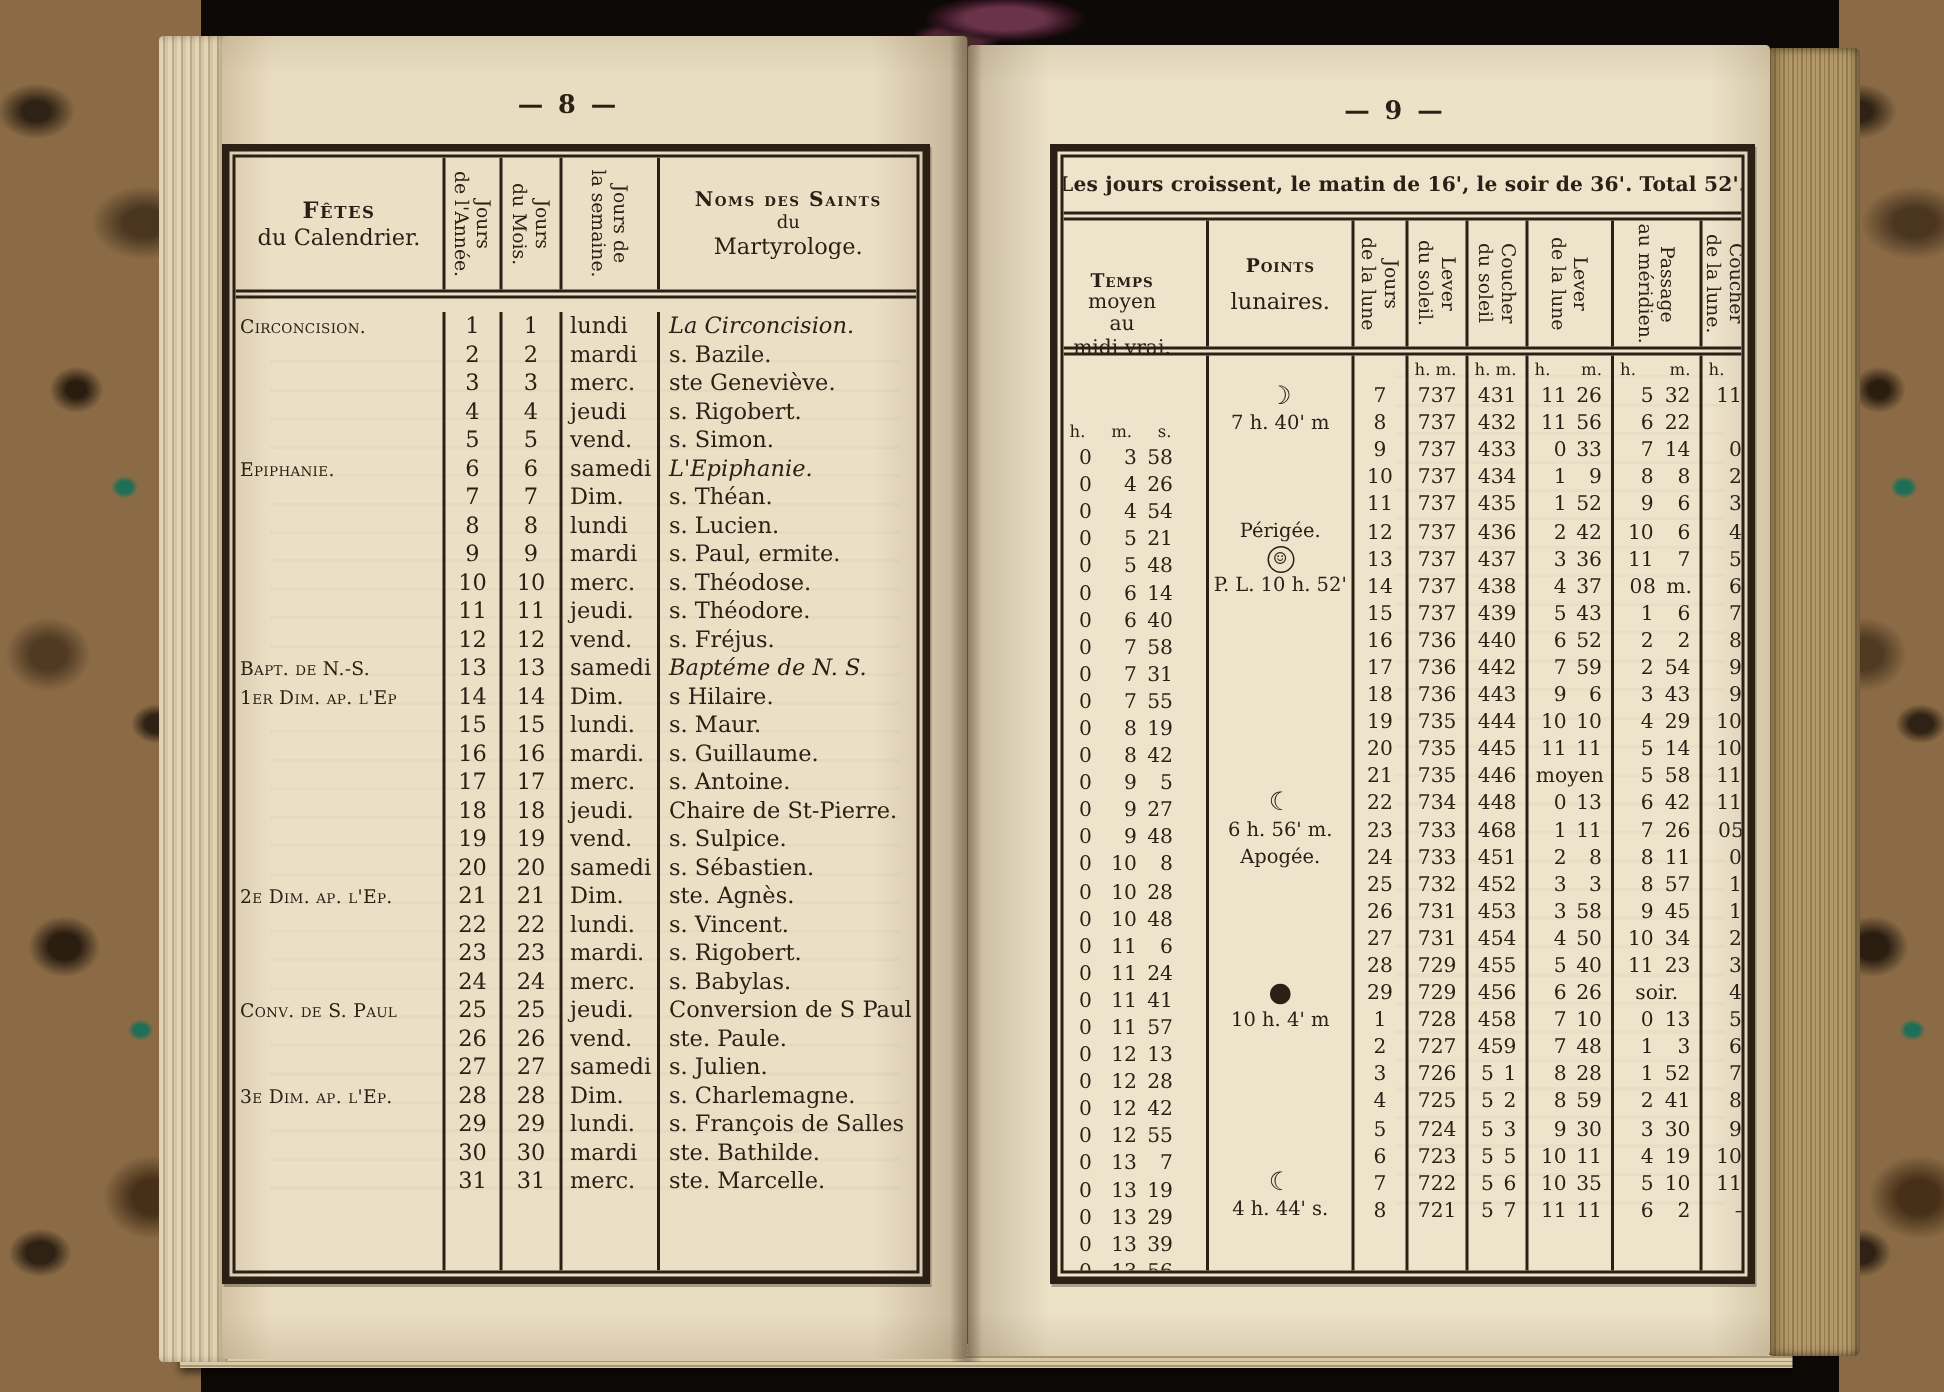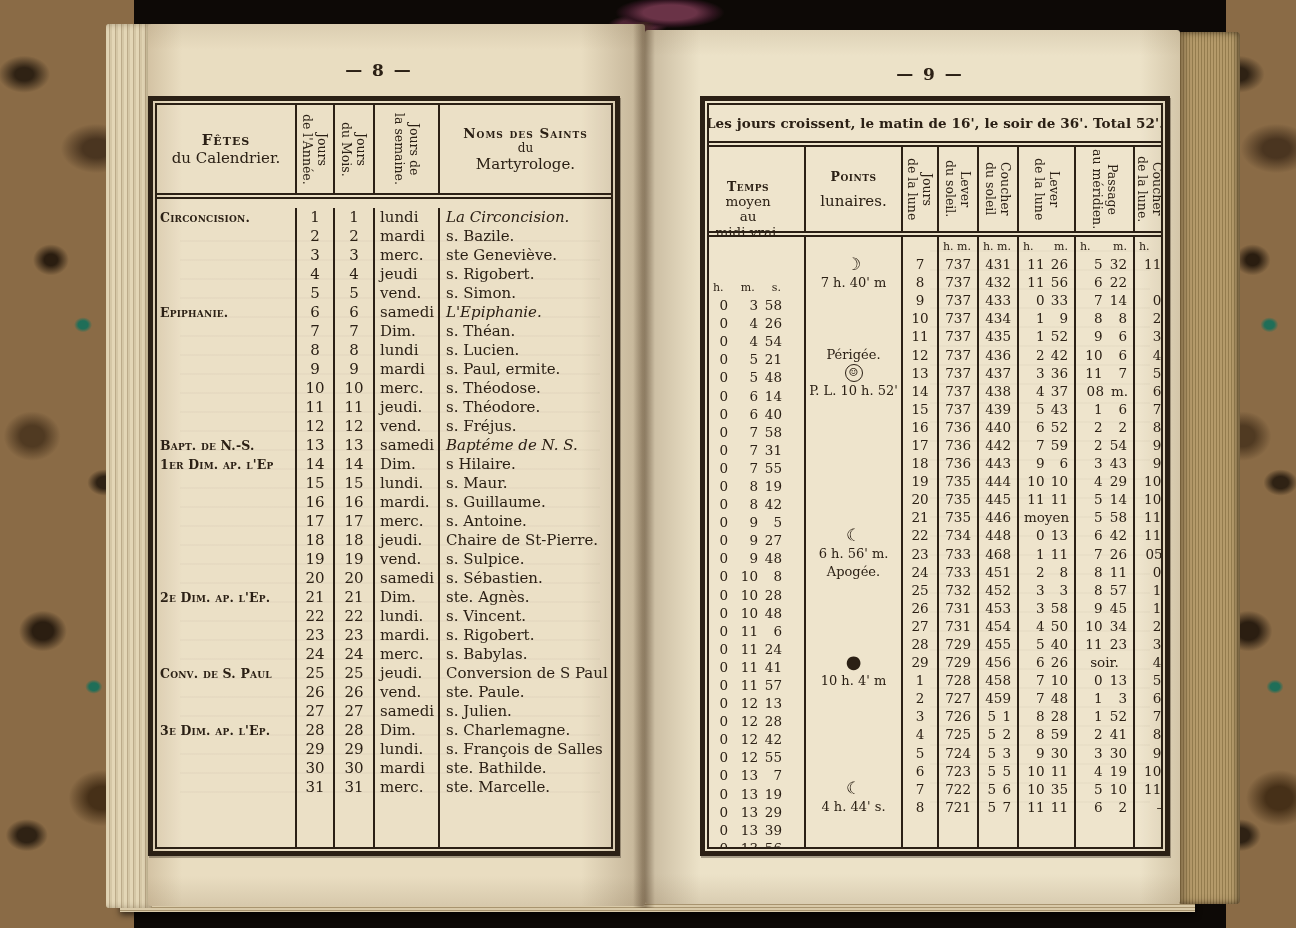--- a/index.html
+++ b/index.html
@@ -89,21 +89,21 @@
   .w-sem{flex:0 0 63px;}    .w-saints{flex:1;}
   .h-caps{font-variant:small-caps;font-weight:bold;font-size:15px;letter-spacing:1px;}
   .h-sub{font-size:15px;}
   .h-small{font-size:12px;}
   .vh{writing-mode:vertical-rl;text-align:center;font-size:12.5px;line-height:1.2;}
   .vh span{display:block;}
   .lbody{flex:1;display:flex;padding-top:9px;}
   .lcol{display:flex;flex-direction:column;}
   .lcol + .lcol{border-left:2px solid var(--ink);}
   .lcell{height:19px;line-height:19px;white-space:nowrap;font-size:15px;}
-  .lcell.fete{font-size:12.5px;font-weight:bold;font-variant:small-caps;padding-left:3px;letter-spacing:.2px;}
+  .lcell.fete{font-size:12.5px;font-weight:normal;font-variant:small-caps;padding-left:3px;letter-spacing:.2px;}
   .lcell.num{text-align:center;}
   .lcell.day{padding-left:5px;}
   .lcell.saint{padding-left:6px;}
   .lcell.it{font-style:italic;}
 
   
   .banner{height:36px;flex:none;display:flex;align-items:center;justify-content:center;
     border-bottom:6px double var(--ink);font-weight:bold;font-size:13.5px;letter-spacing:.1px;white-space:nowrap;}
   .rhead{height:84px;flex:none;display:flex;border-bottom:6px double var(--ink);}
   .rh-temps{flex:0 0 78px;margin-top:41px;} .rh-points{flex:0 0 95px;margin-left:17px;} .rh-lune{flex:0 0 34px;}

